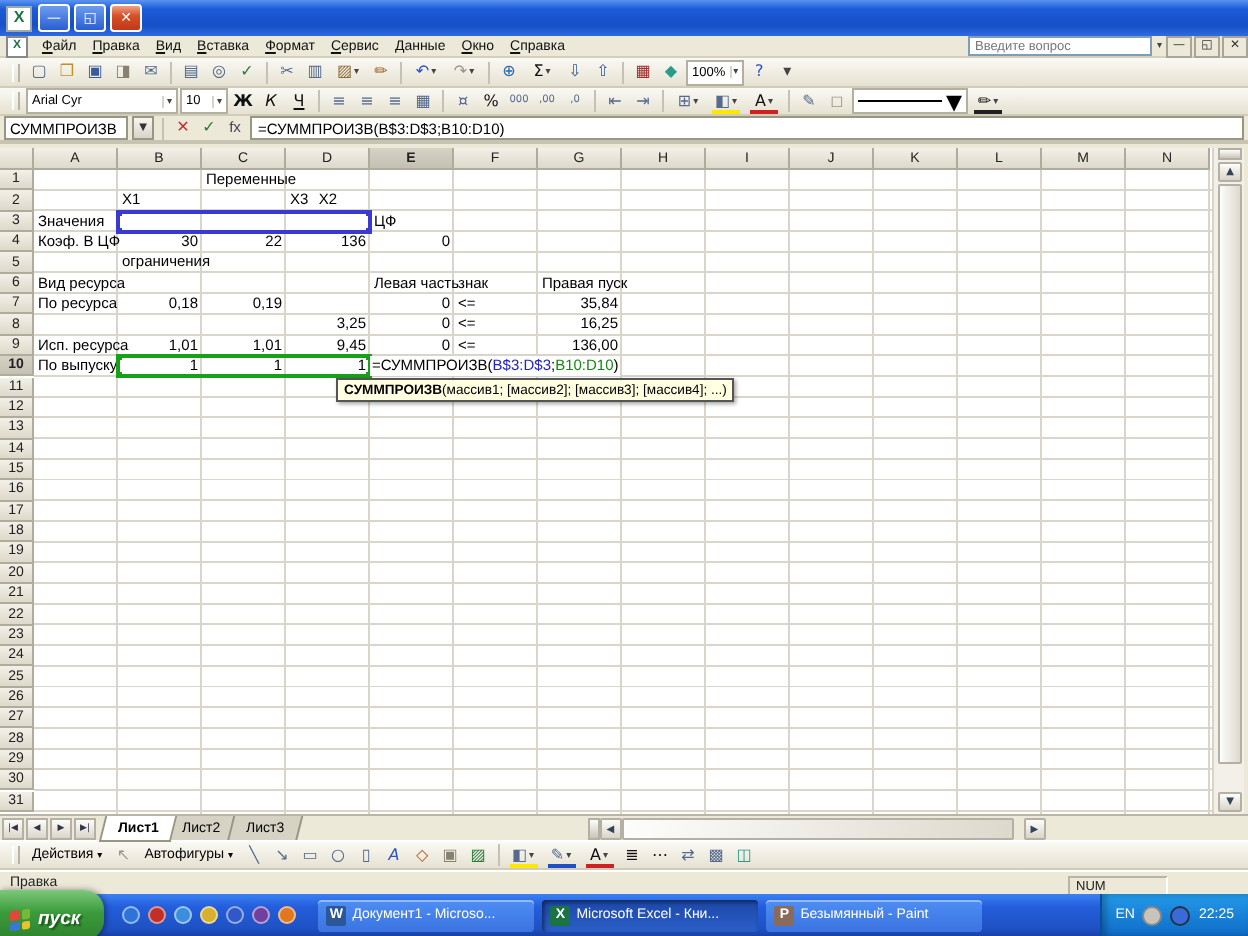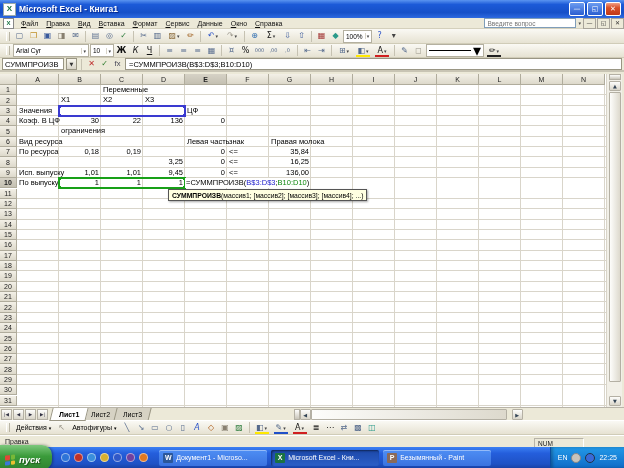--- a/index.html
+++ b/index.html
@@ -114,21 +114,20 @@
   .ticon{width:10px;height:10px;flex:none;font-size:7px;font-weight:bold;color:#fff;display:flex;align-items:center;justify-content:center;border-radius:1px;}
   .tray{margin-left:auto;height:21px;background:linear-gradient(#2399E8,#0F6CC8);border-left:1px solid #0A4DA0;
     display:flex;align-items:center;gap:4px;padding:0 7px;color:#fff;font-size:7px;box-shadow:inset 2px 0 3px rgba(0,0,0,.25);}
   .trico{width:8px;height:8px;border-radius:50%;}
 </style>
 </head>
 <body>
 
 <div class="titlebar">
   <div class="xl-icon">X</div>
-  <div class="title-text">Microsoft Excel - Книга1</div>
   <div class="winbtns" id="winbtns">
       <div class="winbtn glyph">—</div>
       <div class="winbtn glyph">◱</div>
       <div class="winbtn glyph close">✕</div>
     </div>
 </div>
 
 <div class="menubar">
   <div class="book-icon">X</div>
   <span id="menuitems" style="display:flex;">
@@ -383,45 +382,45 @@
       <div class="hdr" style="left: 0px; top: 269.75px; width: 17px; height: 10.35px;">26</div>
       <div class="hdr" style="left: 0px; top: 280.1px; width: 17px; height: 10.35px;">27</div>
       <div class="hdr" style="left: 0px; top: 290.45px; width: 17px; height: 10.35px;">28</div>
       <div class="hdr" style="left: 0px; top: 300.8px; width: 17px; height: 10.35px;">29</div>
       <div class="hdr" style="left: 0px; top: 311.15px; width: 17px; height: 10.35px;">30</div>
       <div class="hdr" style="left: 0px; top: 321.5px; width: 17px; height: 10.35px;">31</div>
     </div>
   <div id="cells">
       <div class="cell" style="left: 101px; top: 11px; width: 126px; height: 10.35px;">Переменные</div>
       <div class="cell" style="left: 59px; top: 21.35px; width: 126px; height: 10.35px;">X1</div>
-      <div class="cell" style="left: 101px; top: 21.35px; width: 126px; height: 10.35px;">X2</div>
+      <div class="cell" style="left: 101px; top: 21.35px; width: 126px; height: 10.35px; text-align: center;">X2</div>
       <div class="cell" style="left: 143px; top: 21.35px; width: 126px; height: 10.35px;">X3</div>
       <div class="cell" style="left: 17px; top: 31.7px; width: 126px; height: 10.35px;">Значения</div>
       <div class="cell" style="left: 185px; top: 31.7px; width: 126px; height: 10.35px;">ЦФ</div>
       <div class="cell" style="left: 17px; top: 42.05px; width: 126px; height: 10.35px;">Коэф. В ЦФ</div>
       <div class="cell r" style="left: 59px; top: 42.05px; width: 42px; height: 10.35px;">30</div>
       <div class="cell r" style="left: 101px; top: 42.05px; width: 42px; height: 10.35px;">22</div>
       <div class="cell r" style="left: 143px; top: 42.05px; width: 42px; height: 10.35px;">136</div>
       <div class="cell r" style="left: 185px; top: 42.05px; width: 42px; height: 10.35px;">0</div>
       <div class="cell" style="left: 59px; top: 52.4px; width: 126px; height: 10.35px;">ограничения</div>
       <div class="cell" style="left: 17px; top: 62.75px; width: 126px; height: 10.35px;">Вид ресурса</div>
       <div class="cell" style="left: 185px; top: 62.75px; width: 126px; height: 10.35px;">Левая часть</div>
       <div class="cell" style="left: 227px; top: 62.75px; width: 126px; height: 10.35px;">знак</div>
-      <div class="cell" style="left: 269px; top: 62.75px; width: 126px; height: 10.35px;">Правая молока</div>
+      <div class="cell" style="left: 269px; top: 62.75px; width: 126px; height: 10.35px;">Правая пуск</div>
       <div class="cell" style="left: 17px; top: 73.1px; width: 126px; height: 10.35px;">По ресурса</div>
       <div class="cell r" style="left: 59px; top: 73.1px; width: 42px; height: 10.35px;">0,18</div>
       <div class="cell r" style="left: 101px; top: 73.1px; width: 42px; height: 10.35px;">0,19</div>
       <div class="cell r" style="left: 185px; top: 73.1px; width: 42px; height: 10.35px;">0</div>
       <div class="cell" style="left: 227px; top: 73.1px; width: 126px; height: 10.35px;">&lt;=</div>
       <div class="cell r" style="left: 269px; top: 73.1px; width: 42px; height: 10.35px;">35,84</div>
       <div class="cell r" style="left: 143px; top: 83.45px; width: 42px; height: 10.35px;">3,25</div>
       <div class="cell r" style="left: 185px; top: 83.45px; width: 42px; height: 10.35px;">0</div>
       <div class="cell" style="left: 227px; top: 83.45px; width: 126px; height: 10.35px;">&lt;=</div>
       <div class="cell r" style="left: 269px; top: 83.45px; width: 42px; height: 10.35px;">16,25</div>
-      <div class="cell" style="left: 17px; top: 93.8px; width: 126px; height: 10.35px;">Исп. выпуску</div>
+      <div class="cell" style="left: 17px; top: 93.8px; width: 126px; height: 10.35px;">Исп. ресурса</div>
       <div class="cell r" style="left: 59px; top: 93.8px; width: 42px; height: 10.35px;">1,01</div>
       <div class="cell r" style="left: 101px; top: 93.8px; width: 42px; height: 10.35px;">1,01</div>
       <div class="cell r" style="left: 143px; top: 93.8px; width: 42px; height: 10.35px;">9,45</div>
       <div class="cell r" style="left: 185px; top: 93.8px; width: 42px; height: 10.35px;">0</div>
       <div class="cell" style="left: 227px; top: 93.8px; width: 126px; height: 10.35px;">&lt;=</div>
       <div class="cell r" style="left: 269px; top: 93.8px; width: 42px; height: 10.35px;">136,00</div>
       <div class="cell" style="left: 17px; top: 104.15px; width: 140px; height: 10.35px;">По выпуску</div>
       <div class="cell r" style="left: 59px; top: 104.15px; width: 42px; height: 10.35px;">1</div>
       <div class="cell r" style="left: 101px; top: 104.15px; width: 42px; height: 10.35px;">1</div>
       <div class="cell r" style="left: 143px; top: 104.15px; width: 42px; height: 10.35px;">1</div>

